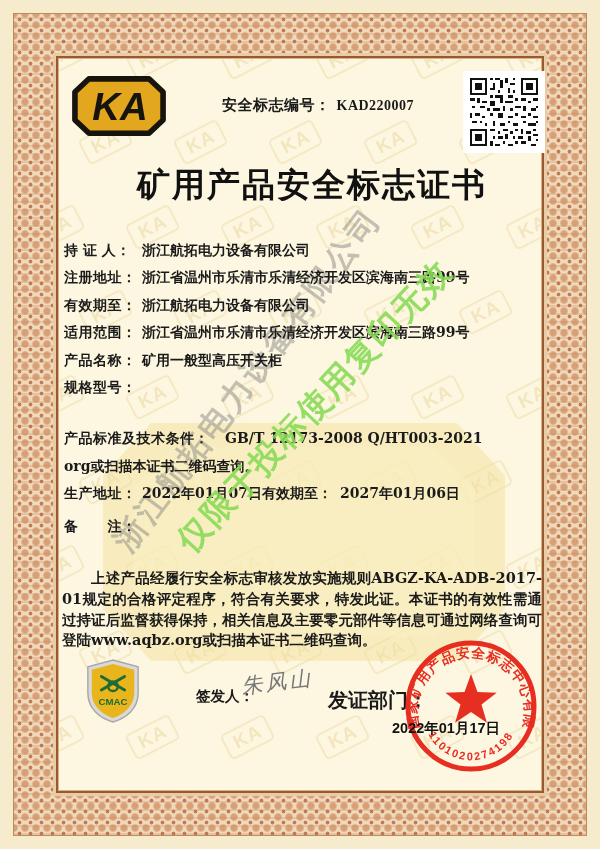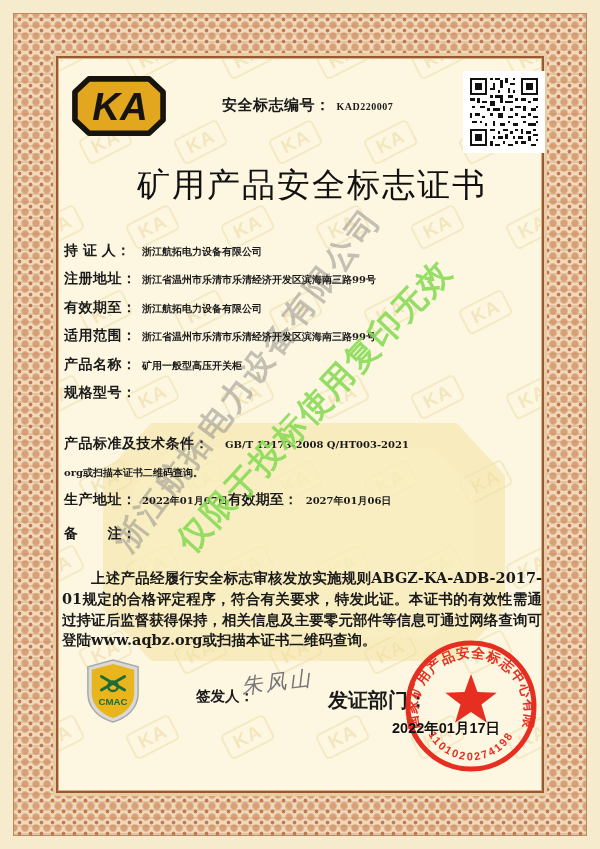--- a/index.html
+++ b/index.html
@@ -25,27 +25,27 @@
          clip-path:polygon(12% 0,88% 0,100% 22%,100% 78%,88% 100%,12% 100%,0 78%,0 22%);}
   .ghost-in{position:absolute;left:133px;top:447px;width:342px;height:190px;z-index:1;
          background:rgba(250,240,195,.55);
          clip-path:polygon(12% 0,88% 0,100% 22%,100% 78%,88% 100%,12% 100%,0 78%,0 22%);}
   .content{position:absolute;inset:0;z-index:2;}
   .ka-logo{position:absolute;left:70px;top:76px;width:98px;height:60px;}
   .cert-no{position:absolute;left:222px;top:96px;font-size:15px;font-weight:600;letter-spacing:.5px;}
   .cert-no .val{font-family:"Liberation Serif",serif;font-weight:600;margin-left:6px;}
   .qr{position:absolute;left:463px;top:71px;width:82px;height:82px;background:#ffffff;padding:4px;box-sizing:border-box;}
   .title{position:absolute;left:58px;right:58px;top:163px;text-align:center;
-         font-family:"DejaVu Serif","Liberation Serif",serif;font-weight:400;
+         font-family:"DejaVu Serif","Liberation Serif",serif;font-weight:700;
          font-size:33px;letter-spacing:2px;color:#111;margin-left:24px;}
   .fields{position:absolute;left:64px;top:237px;width:482px;}
   .row{display:flex;align-items:baseline;line-height:27.4px;white-space:nowrap;}
   .lbl{font-weight:700;font-size:14px;min-width:78px;letter-spacing:.5px;}
   .lbl.long{min-width:0;margin-right:16px;margin-top:24px;}
-  .val{font-weight:700;font-size:10px;font-family:"DejaVu Serif","Liberation Serif",serif;}
+  .val{font-weight:700;font-size:14px;font-family:"DejaVu Serif","Liberation Serif",serif;}
   .row.dates .val{margin-right:0;}
   .row.dates .lbl2{font-weight:700;font-size:14px;}
   .row.dates .val2{margin-left:8px;}
   .row.remark{margin-top:5px;}
   .statement{position:absolute;left:62px;top:568px;width:480px;font-size:14.5px;font-weight:700;
              line-height:20.8px;text-align:justify;text-indent:2em;
              font-family:"DejaVu Serif","Liberation Serif",serif;}
   .cmac{position:absolute;left:84px;top:659px;width:58px;height:64px;}
   .signer-lbl{position:absolute;left:196px;top:687px;font-size:14.5px;font-weight:700;}
   .sig{position:absolute;left:243px;top:668px;font-size:21px;color:#565660;

